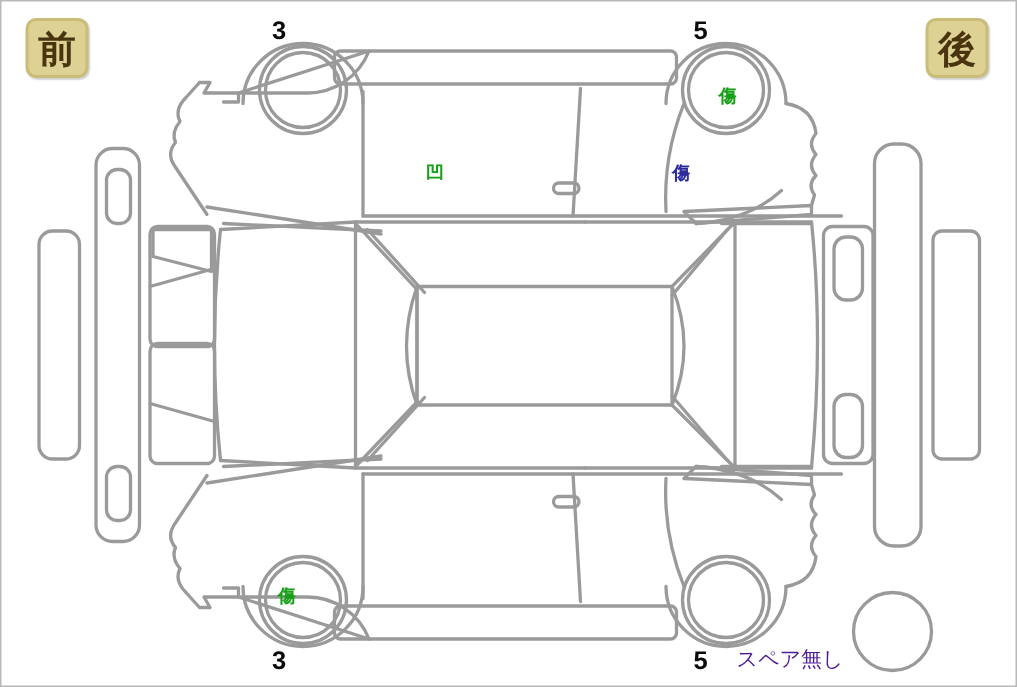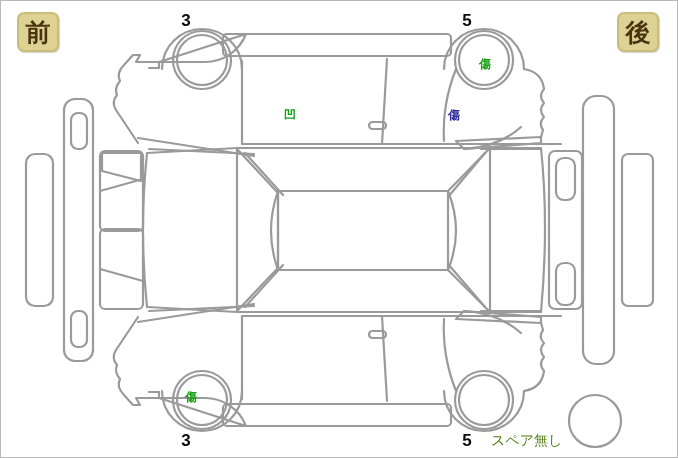--- a/index.html
+++ b/index.html
@@ -78,21 +78,21 @@
   #mark-rl-wheel-scr   { left: 478px; top: 57px;  }
   #mark-rquarter-scr   { left: 447px; top: 108px; }
   #mark-fr-wheel-scr   { left: 184px; top: 390px; }
 
   
   #spare-note {
     position: absolute;
     left: 490px;
     top: 432px;
     font-size: 14px;
-    color: #4d7c0f;
+    color: #4c1d95;
     font-family: "DejaVu Sans", "Liberation Sans", sans-serif;
     line-height: 1;
     white-space: nowrap;
   }
 </style>
 </head>
 <body>
 
 <div id="page">
 

